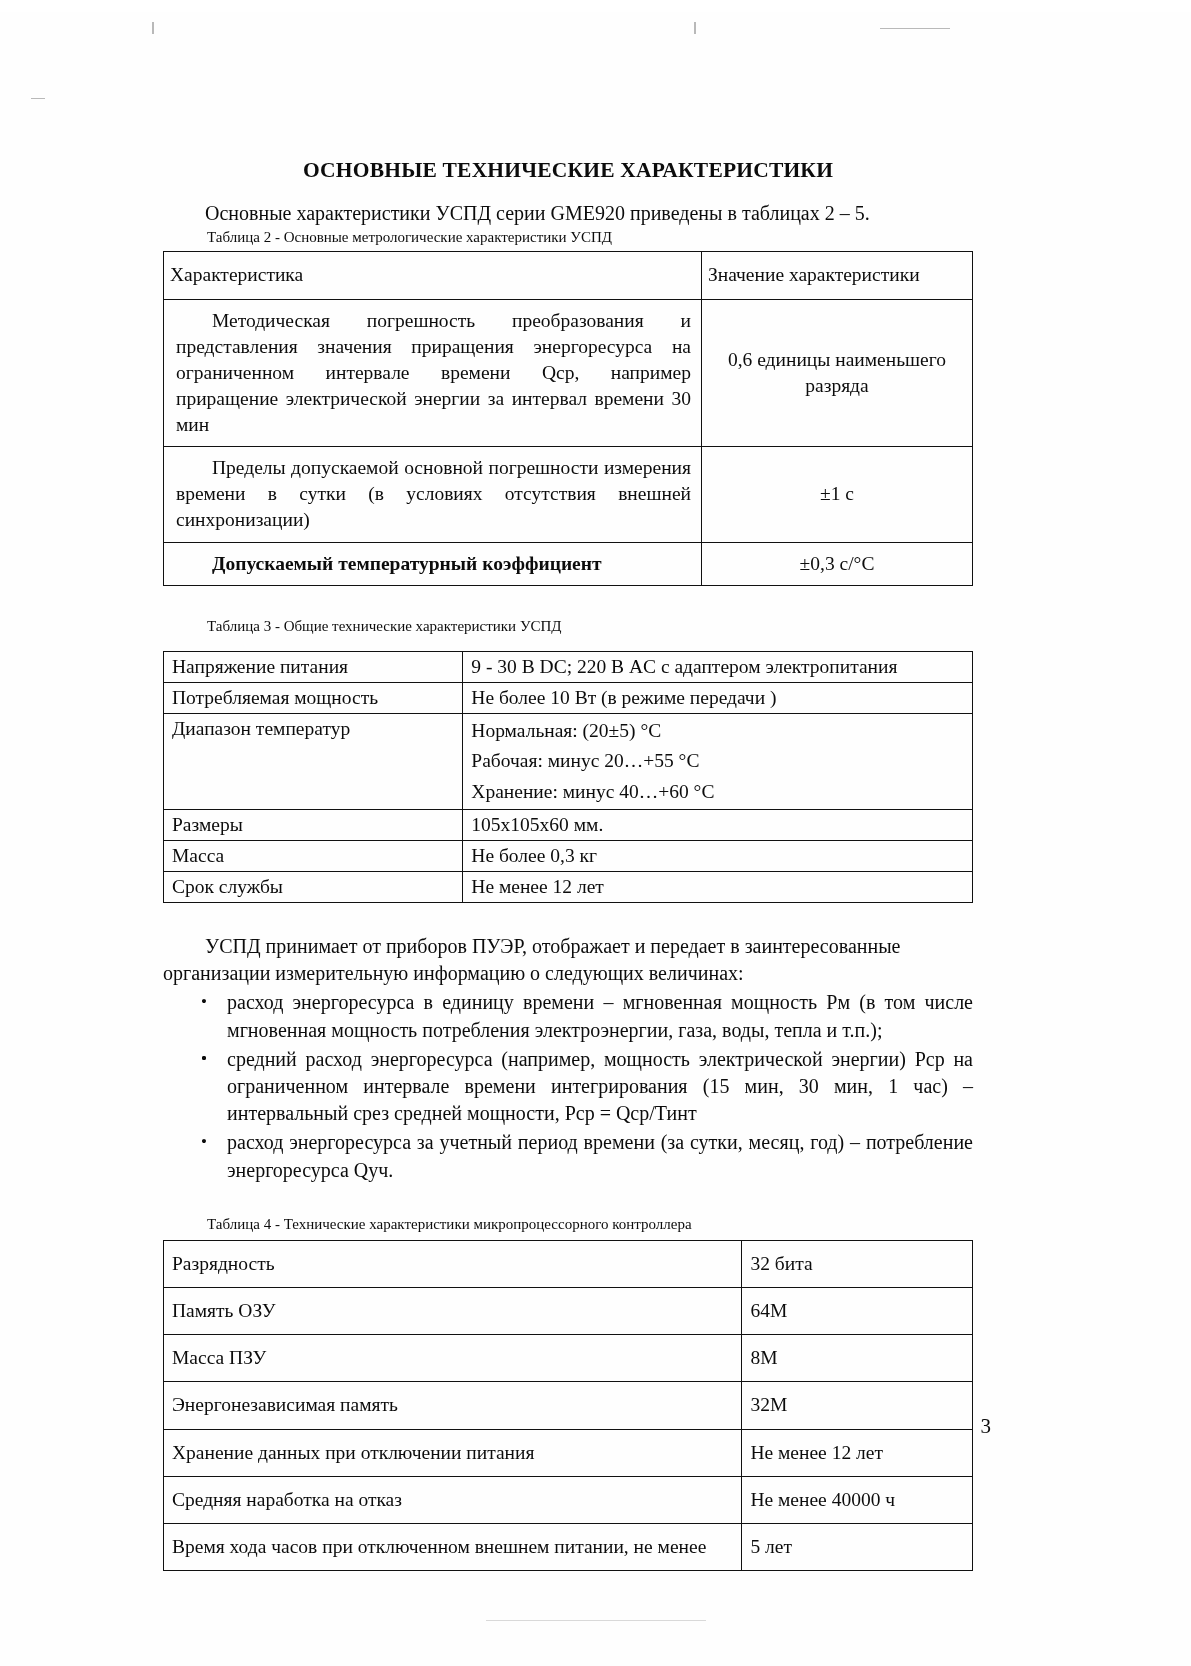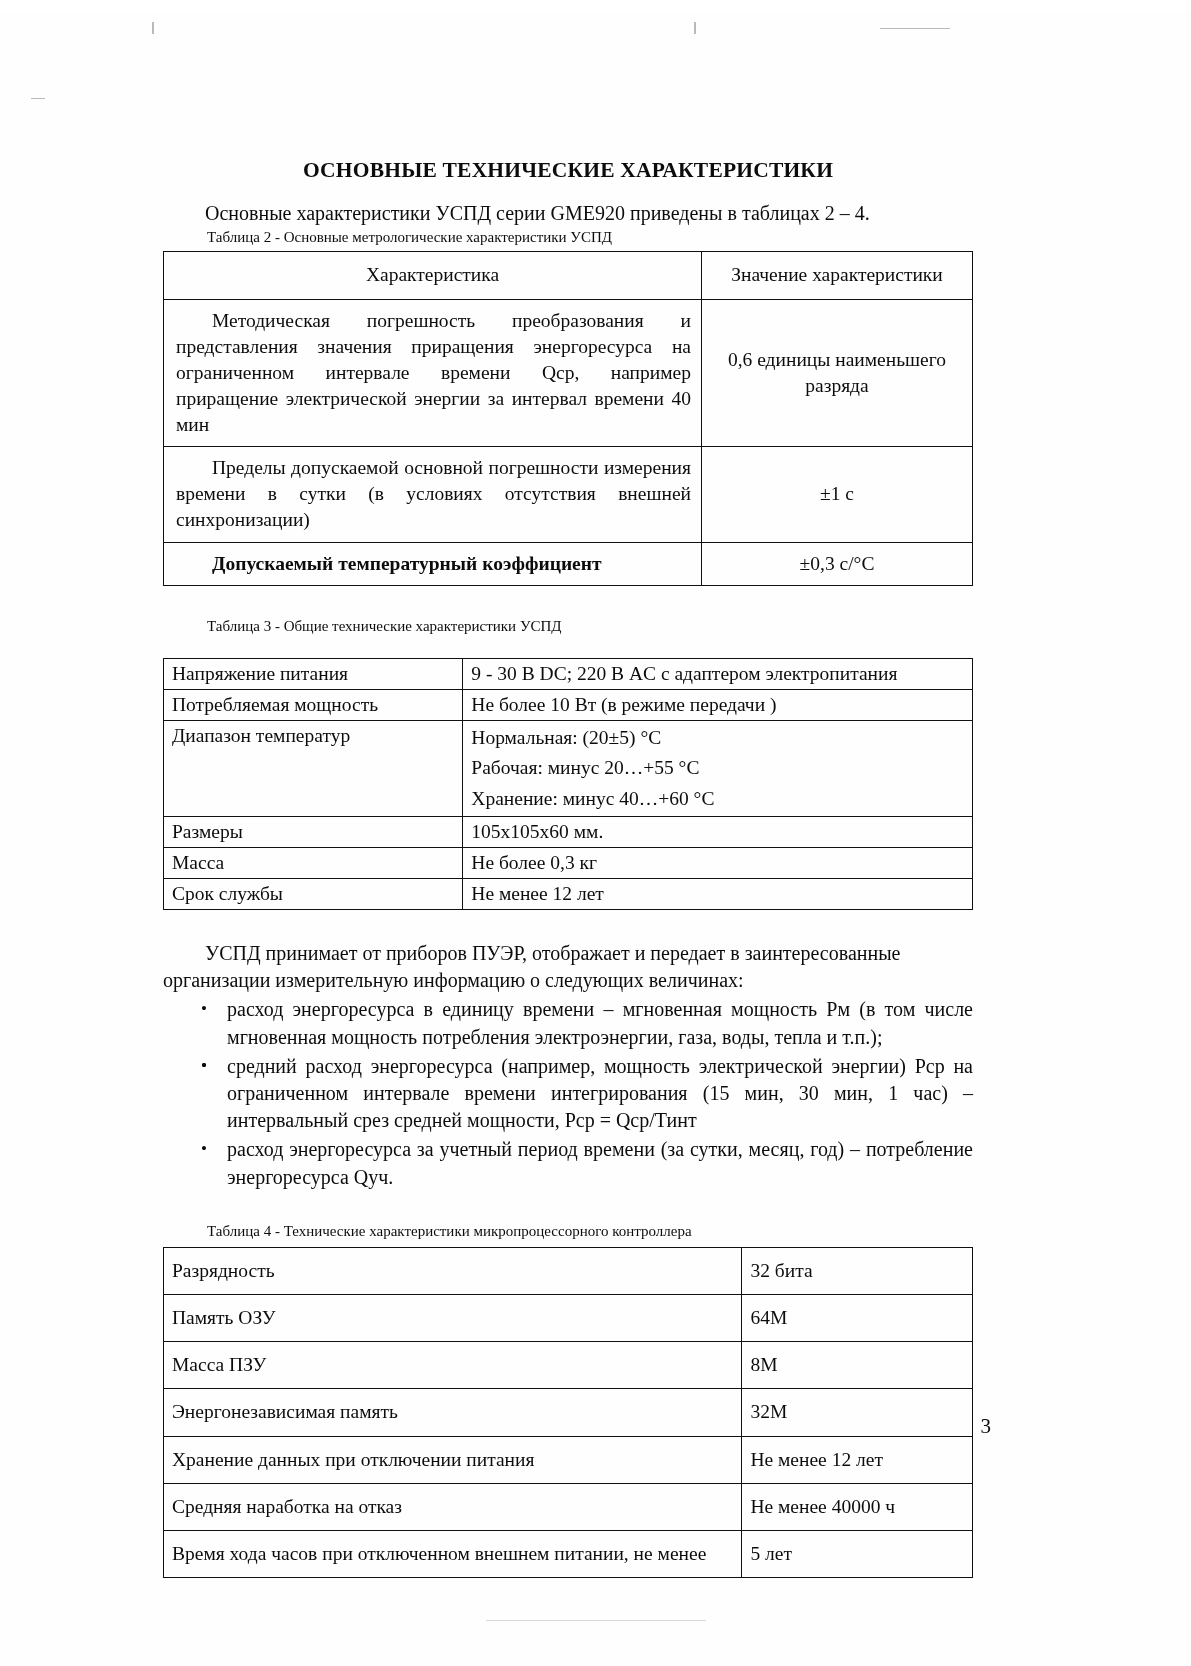--- a/index.html
+++ b/index.html
@@ -75,21 +75,21 @@
   table td, table th {
     border: 1.4px solid #111;
     padding: 3px 7px;
     vertical-align: middle;
     font-weight: normal;
   }
 
   
   .t2 { margin-top: 4px; }
   .t2 th {
-    text-align: center;
+    text-align: left;
     padding: 10px 6px;
   }
   .t2 .col-a { width: 66.5%; }
   .t2 .col-b { width: 33.5%; }
   .t2 td.desc {
     text-align: justify;
     text-align-last: left;
     text-indent: 36px;
     padding: 8px 10px 8px 12px;
     hyphens: none;
@@ -100,21 +100,21 @@
     padding-top: 5px;
     padding-bottom: 5px;
     font-weight: bold;
   }
   .t2 td.val {
     text-align: center;
     padding: 8px 10px;
   }
 
   
-  .t3 { margin-top: 22px; }
+  .t3 { margin-top: 15px; }
   .t3 .col-a { width: 37%; }
   .t3 .col-b { width: 63%; }
   .t3 td { padding: 2px 8px; vertical-align: top; }
   .t3 td .tline { display: block; padding: 2px 0; }
 
   
   .t4 { margin-top: 6px; }
   .t4 .col-a { width: 71.5%; }
   .t4 .col-b { width: 28.5%; }
   .t4 td { padding: 10px 8px; }
@@ -157,38 +157,38 @@
   <div class="scan-mark scan-top-left"></div>
   <div class="scan-mark scan-top-mid"></div>
   <div class="scan-mark scan-top-right"></div>
   <div class="scan-mark scan-left-tick"></div>
   <div class="scan-mark scan-bottom"></div>
 
   <div class="content">
 
     <h1 class="doc-title">ОСНОВНЫЕ ТЕХНИЧЕСКИЕ ХАРАКТЕРИСТИКИ</h1>
 
-    <p class="intro">Основные характеристики УСПД серии GME920 приведены в таблицах 2 – 4.</p>
+    <p class="intro">Основные характеристики УСПД серии GME920 приведены в таблицах 2 – 5.</p>
 
     <p class="table-caption">Таблица 2 - Основные метрологические характеристики УСПД</p>
 
     <table class="t2">
       <colgroup>
           <col class="col-a">
           <col class="col-b">
         </colgroup>
       <thead>
         <tr>
           <th>Характеристика</th>
           <th>Значение характеристики</th>
         </tr>
       </thead>
       <tbody>
         <tr>
-          <td class="desc">Методическая погрешность преобразования и представления значения приращения энергоресурса на ограниченном интервале времени Qср, например приращение электрической энергии за интервал времени 40 мин</td>
+          <td class="desc">Методическая погрешность преобразования и представления значения приращения энергоресурса на ограниченном интервале времени Qср, например приращение электрической энергии за интервал времени 30 мин</td>
           <td class="val">0,6 единицы наименьшего разряда</td>
         </tr>
         <tr>
           <td class="desc">Пределы допускаемой основной погрешности измерения времени в сутки (в условиях отсутствия внешней синхронизации)</td>
           <td class="val">±1 с</td>
         </tr>
         <tr>
           <td class="desc one-line">Допускаемый температурный коэффициент</td>
           <td class="val">±0,3 с/°С</td>
         </tr>

